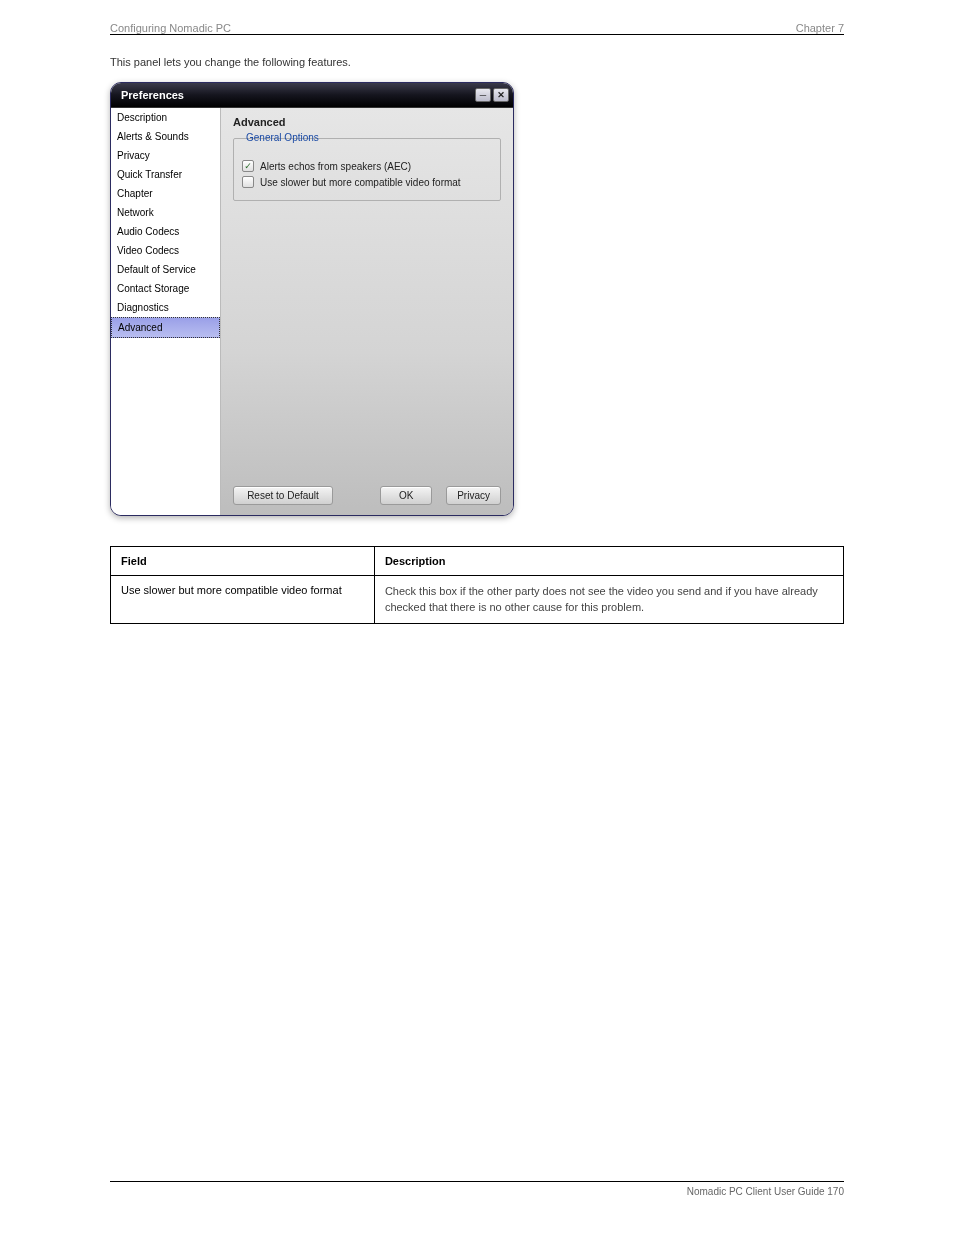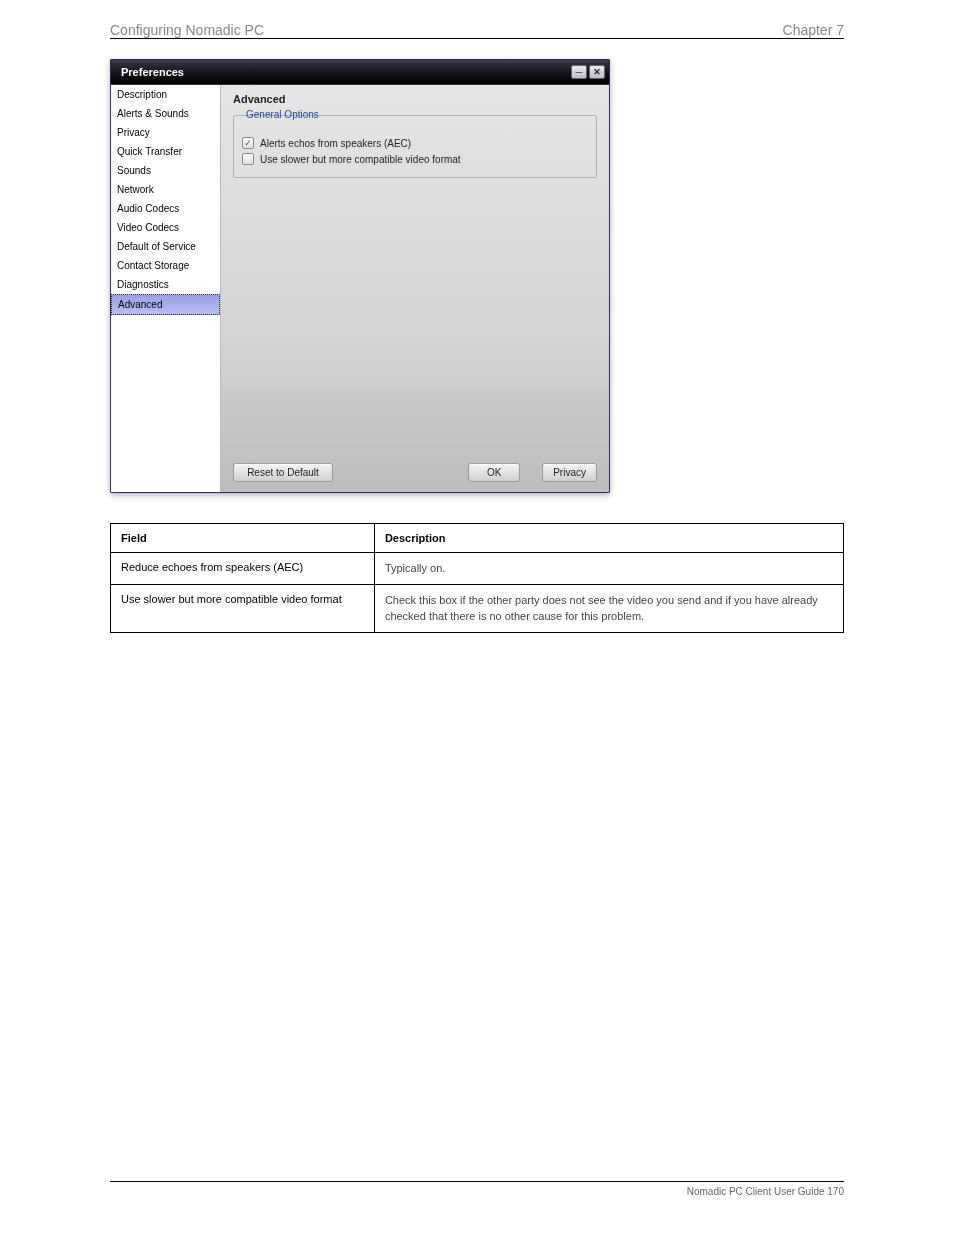--- a/index.html
+++ b/index.html
@@ -17,43 +17,43 @@
     height: 100%;
   }
   .header-region {
     height: 1px;
     border-top: 1px solid #000;
     margin-bottom: 20px;
   }
   .header-line {
     display: flex;
     justify-content: space-between;
-    font-size: 14px;
+    font-size: 11px;
     color: #888;
     margin-top: -18px;
     text-align: right;
   }
   .section-heading {
     font-size: 14px;
     color: #2a2a66;
     margin: 20px 0 12px 0;
     font-weight: bold;
   }
   .section-sub {
     font-size: 11px;
     color: #333;
     margin-bottom: 12px;
     line-height: 1.4;
   }
 
   
   .dialog {
-    width: 500px;
+    width: 404px;
     border: 1px solid #2b2b60;
-    border-radius: 1px;
+    border-radius: 11px;
     box-shadow: 0 2px 6px rgba(0,0,0,0.3);
     margin: 0 0 30px 0;
     background: #fff;
     overflow: hidden;
   }
   .titlebar {
     height: 24px;
     background: linear-gradient(to bottom, #3a3a4a 0%, #15151e 50%, #000 100%);
     color: #fff;
     font-size: 11px;
@@ -151,21 +151,21 @@
     justify-content: center;
   }
   .checkbox .tick {
     font-size: 9px;
     color: #2a6b2a;
     line-height: 1;
   }
   .button-row {
     margin-top: auto;
     display: flex;
-    gap: 22px;
+    gap: 14px;
     align-items: center;
   }
   .button-row .spacer { flex: 1; }
   .dlg-button {
     min-width: 52px;
     padding: 3px 10px;
     font-size: 10px;
     background: linear-gradient(to bottom, #f4f4f4, #d0d0d0);
     border: 1px solid #9a9a9a;
     border-radius: 3px;
@@ -217,40 +217,41 @@
 </head>
 <body>
 
 <div class="page">
   <div class="header-line">
     <span>Configuring Nomadic PC</span>
     <span>Chapter 7</span>
   </div>
   <div class="header-region"></div>
 
+  <div class="section-sub">This panel lets you change the following features.</div>
 
   <div class="dialog">
     <div class="titlebar">
       <span>Preferences</span>
       <div class="titlebar-controls">
         <div class="tb-btn">
             <span>─</span>
           </div>
         <div class="tb-btn">
             <span>✕</span>
           </div>
       </div>
     </div>
     <div class="dialog-body">
       <div class="sidebar">
         <div class="sidebar-item">Description</div>
         <div class="sidebar-item">Alerts &amp; Sounds</div>
         <div class="sidebar-item">Privacy</div>
         <div class="sidebar-item">Quick Transfer</div>
-        <div class="sidebar-item">Sounds</div>
+        <div class="sidebar-item">Chapter</div>
         <div class="sidebar-item">Network</div>
         <div class="sidebar-item">Audio Codecs</div>
         <div class="sidebar-item">Video Codecs</div>
         <div class="sidebar-item">Default of Service</div>
         <div class="sidebar-item">Contact Storage</div>
         <div class="sidebar-item">Diagnostics</div>
         <div class="sidebar-item selected">Advanced</div>
       </div>
       <div class="main-panel">
         <div class="panel-title">Advanced</div>
@@ -279,24 +280,20 @@
 
   <table class="tbl">
     <thead>
       <tr>
         <th style="width:36%">Field</th>
         <th>Description</th>
       </tr>
     </thead>
     <tbody>
       <tr>
-        <td>Reduce echoes from speakers (AEC)</td>
-        <td class="desc">Typically on.</td>
-      </tr>
-      <tr>
         <td>Use slower but more compatible video format</td>
         <td class="desc">Check this box if the other party does not see the video you send and if you have already checked that there is no other cause for this problem.</td>
       </tr>
     </tbody>
   </table>
 
   <div class="footer">
     <div class="footer-line"></div>
     <div class="footer-text">Nomadic PC Client User Guide     170</div>
   </div>

